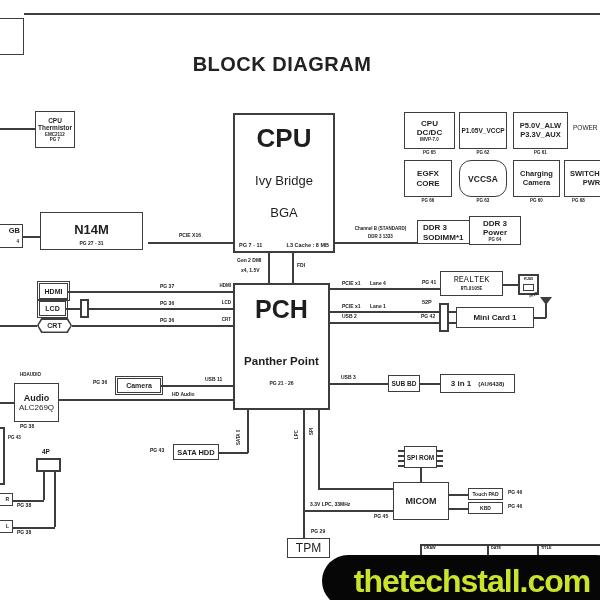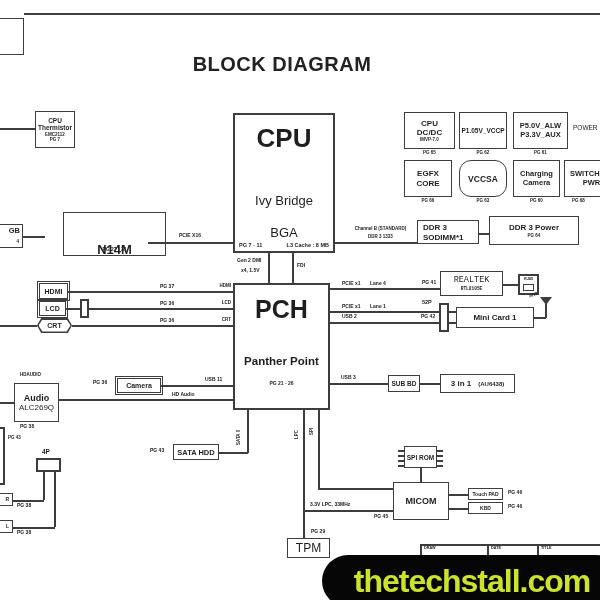--- a/index.html
+++ b/index.html
@@ -9,21 +9,21 @@
   .b2{border-width:2px;}
   .conn{outline:1.5px solid #3d3d3d;outline-offset:1.5px;}
   .hl{position:absolute;background:#3d3d3d;height:1.5px;}
   .vl{position:absolute;background:#3d3d3d;width:1.5px;}
   .lbl{position:absolute;font-weight:bold;color:#222;white-space:nowrap;line-height:1.1;}
   .ctr{display:flex;align-items:center;justify-content:center;text-align:center;}
   .col{display:flex;flex-direction:column;align-items:center;justify-content:center;text-align:center;}
   .f35{font-size:3.8px;} .f4{font-size:4.5px;} .f5{font-size:5px;} .f55{font-size:5.5px;}
   .f6{font-size:6px;} .f65{font-size:6.5px;} .f7{font-size:7px;} .f75{font-size:7.5px;}
   .f8{font-size:8px;} .f85{font-size:8.5px;} .f9{font-size:9px;} .f10{font-size:12px;}
-  .f13{font-size:13px;margin-top:20px;}
+  .f13{font-size:13px;}
   .vtext{writing-mode:vertical-rl;transform:rotate(180deg);}
   .hexO{position:absolute;background:#3d3d3d;clip-path:polygon(12% 0,88% 0,100% 50%,88% 100%,12% 100%,0 50%);}
   .hexI{position:absolute;inset:1.5px;background:#fff;clip-path:polygon(12% 0,88% 0,100% 50%,88% 100%,12% 100%,0 50%);}
   .tri{position:absolute;width:0;height:0;border-left:6px solid transparent;border-right:6px solid transparent;border-top:8px solid #3d3d3d;}
   #wm{position:absolute;left:322px;top:555px;width:300px;height:52px;border-radius:26px;
       display:flex;align-items:center;justify-content:center;font-weight:bold;font-size:32px;
       letter-spacing:-1px;z-index:50;}
   .tight{line-height:1.15;}
 </style>
 </head>
@@ -93,36 +93,36 @@
     <span class="f75" style="font-weight:bold">SWITCHING</span>
     <span class="f75" style="font-weight:bold">PWR</span>
   </div>
   <div class="lbl f4" style="left:572px;top:199px;">PG 68</div>
 
   <div class="hl" style="left:23px;top:236px;width:22px;"></div>
   <div class="box" style="left:-6px;top:224px;width:29px;height:24px;">
     <div class="lbl f75" style="right:2px;top:2px;">GB</div>
     <div class="lbl f4" style="right:3px;bottom:2px;">4</div>
   </div>
-  <div class="box" style="left:63px;top:212px;width:103px;height:44px;">
+  <div class="box" style="left:40px;top:212px;width:103px;height:38px;">
     <div class="ctr f13" style="position:absolute;left:0;top:9px;width:100%;font-weight:bold;">N14M</div>
     <div class="ctr f5" style="position:absolute;left:0;bottom:3px;width:100%;font-weight:bold;">PG 27 - 31</div>
   </div>
   <div class="hl" style="left:148px;top:242px;width:85px;"></div>
   <div class="lbl f5 ctr" style="left:165px;top:233px;width:50px;">PCIE X16</div>
 
   <div class="hl" style="left:335px;top:242px;width:82px;"></div>
   <div class="lbl f4 ctr" style="left:343px;top:227px;width:75px;">Channel B (STANDARD)</div>
   <div class="lbl f4 ctr" style="left:343px;top:235px;width:75px;">DDR 3 1333</div>
   <div class="box" style="left:417px;top:220px;width:62px;height:24px;">
     <div class="lbl f8" style="left:5px;top:3px;">DDR 3</div>
     <div class="lbl f8" style="left:5px;top:13px;">SODIMM*1</div>
   </div>
   <div class="hl" style="left:479px;top:233px;width:10px;"></div>
-  <div class="box col tight" style="left:489px;top:216px;width:90px;height:29px;">
+  <div class="box col tight" style="left:469px;top:216px;width:52px;height:29px;">
     <span class="f8" style="font-weight:bold">DDR 3 Power</span>
     <span class="f4" style="font-weight:bold">PG 64</span>
   </div>
 
   <div class="vl" style="left:268px;top:253px;height:30px;"></div>
   <div class="vl" style="left:292px;top:253px;height:30px;"></div>
   <div class="lbl f5" style="left:237px;top:258px;">Gen 2 DMI</div>
   <div class="lbl f5" style="left:241px;top:268px;">x4, 1.5V</div>
   <div class="lbl f5" style="left:297px;top:263px;">FDI</div>
 

